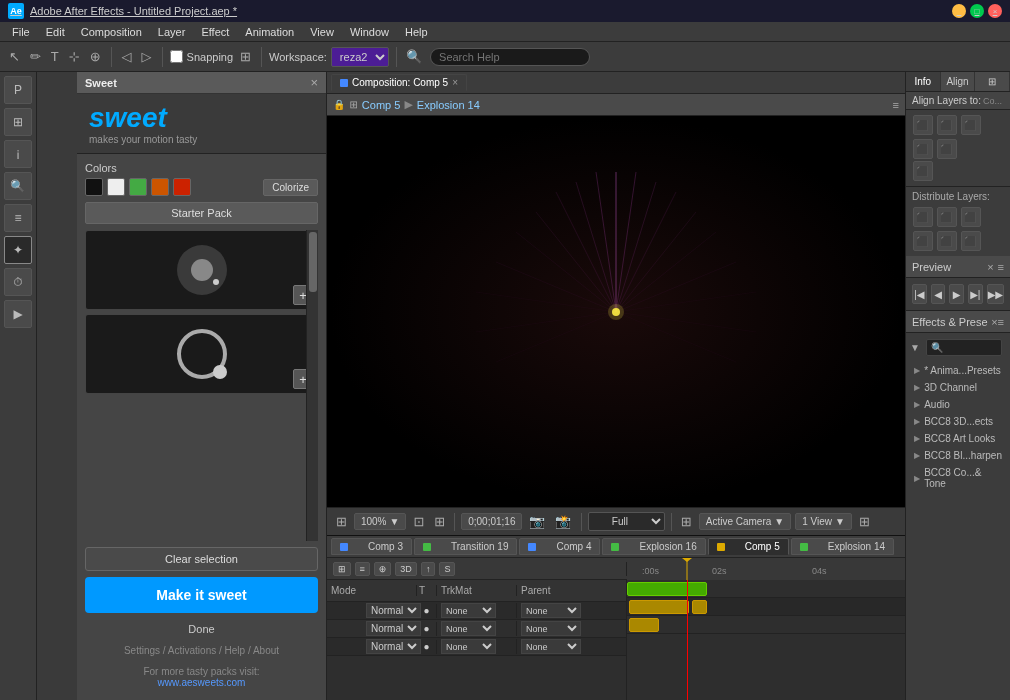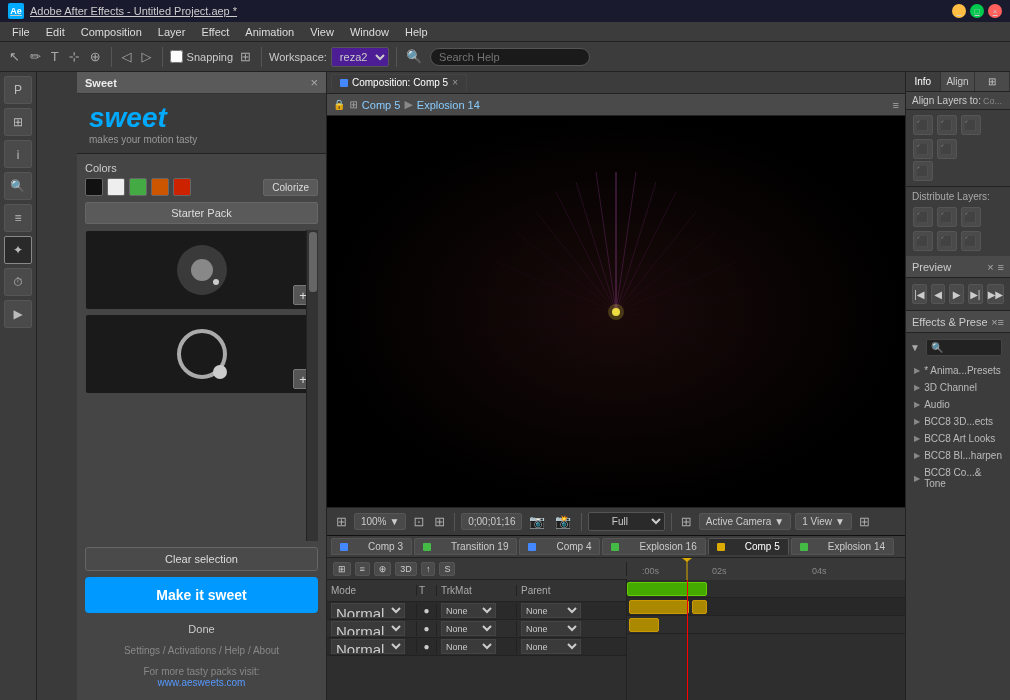--- a/index.html
+++ b/index.html
@@ -369,21 +369,21 @@
     .tl-col-parent { flex: 1; padding: 0 4px; display: flex; align-items: center; }
 
     .tl-row {
       height: 18px;
       display: flex;
       align-items: center;
       border-bottom: 1px solid #222;
       background: #2e2e2e;
     }
     .tl-row:nth-child(even) { background: #2a2a2a; }
-    .tl-mode-select { background: #3a3a3a; border: 1px solid #444; color: #ccc; font-size: 15px; width: 74px; height: 15px; }
+    .tl-mode-select { background: #3a3a3a; border: 1px solid #444; color: #ccc; font-size: 10px; width: 74px; height: 15px; margin-left: 35px; }
     .tl-none-select { background: #3a3a3a; border: 1px solid #444; color: #ccc; font-size: 9px; width: 55px; height: 15px; }
     .tl-eye { width: 14px; height: 14px; margin: 0 2px; cursor: pointer; display: flex; align-items: center; justify-content: center; font-size: 10px; }
     .tl-parent-select { background: #3a3a3a; border: 1px solid #444; color: #ccc; font-size: 9px; width: 60px; height: 15px; }
 
     .tl-right-panel {
       flex: 1;
       position: relative;
       overflow: hidden;
     }
     .tl-tracks {

